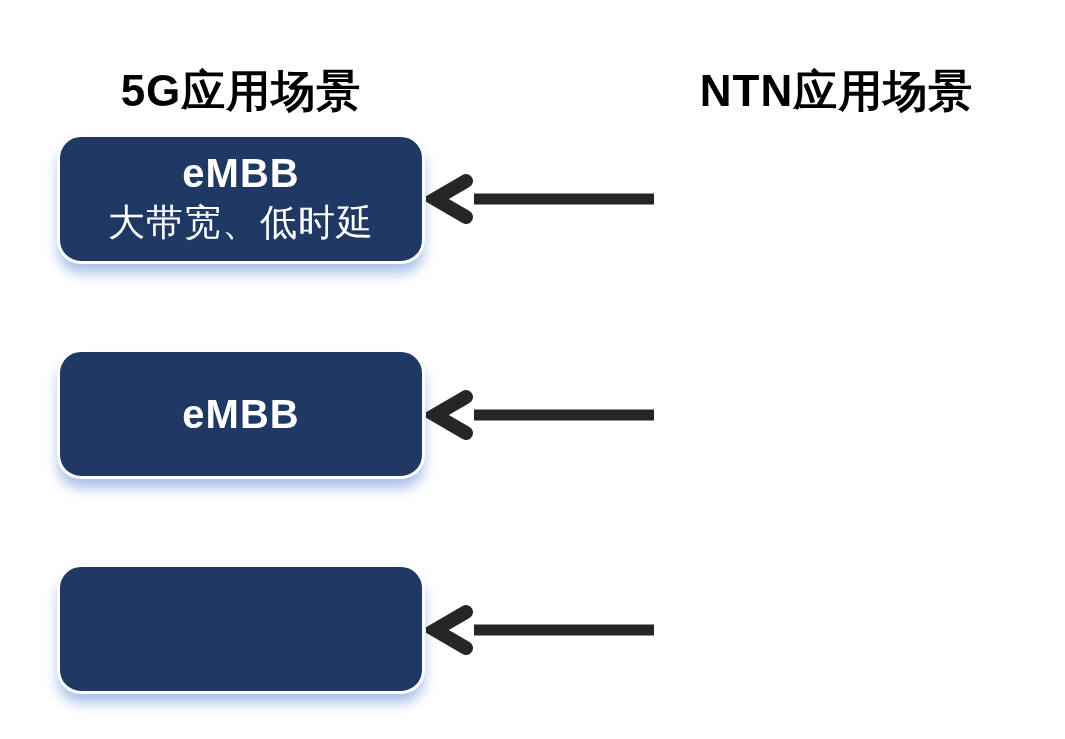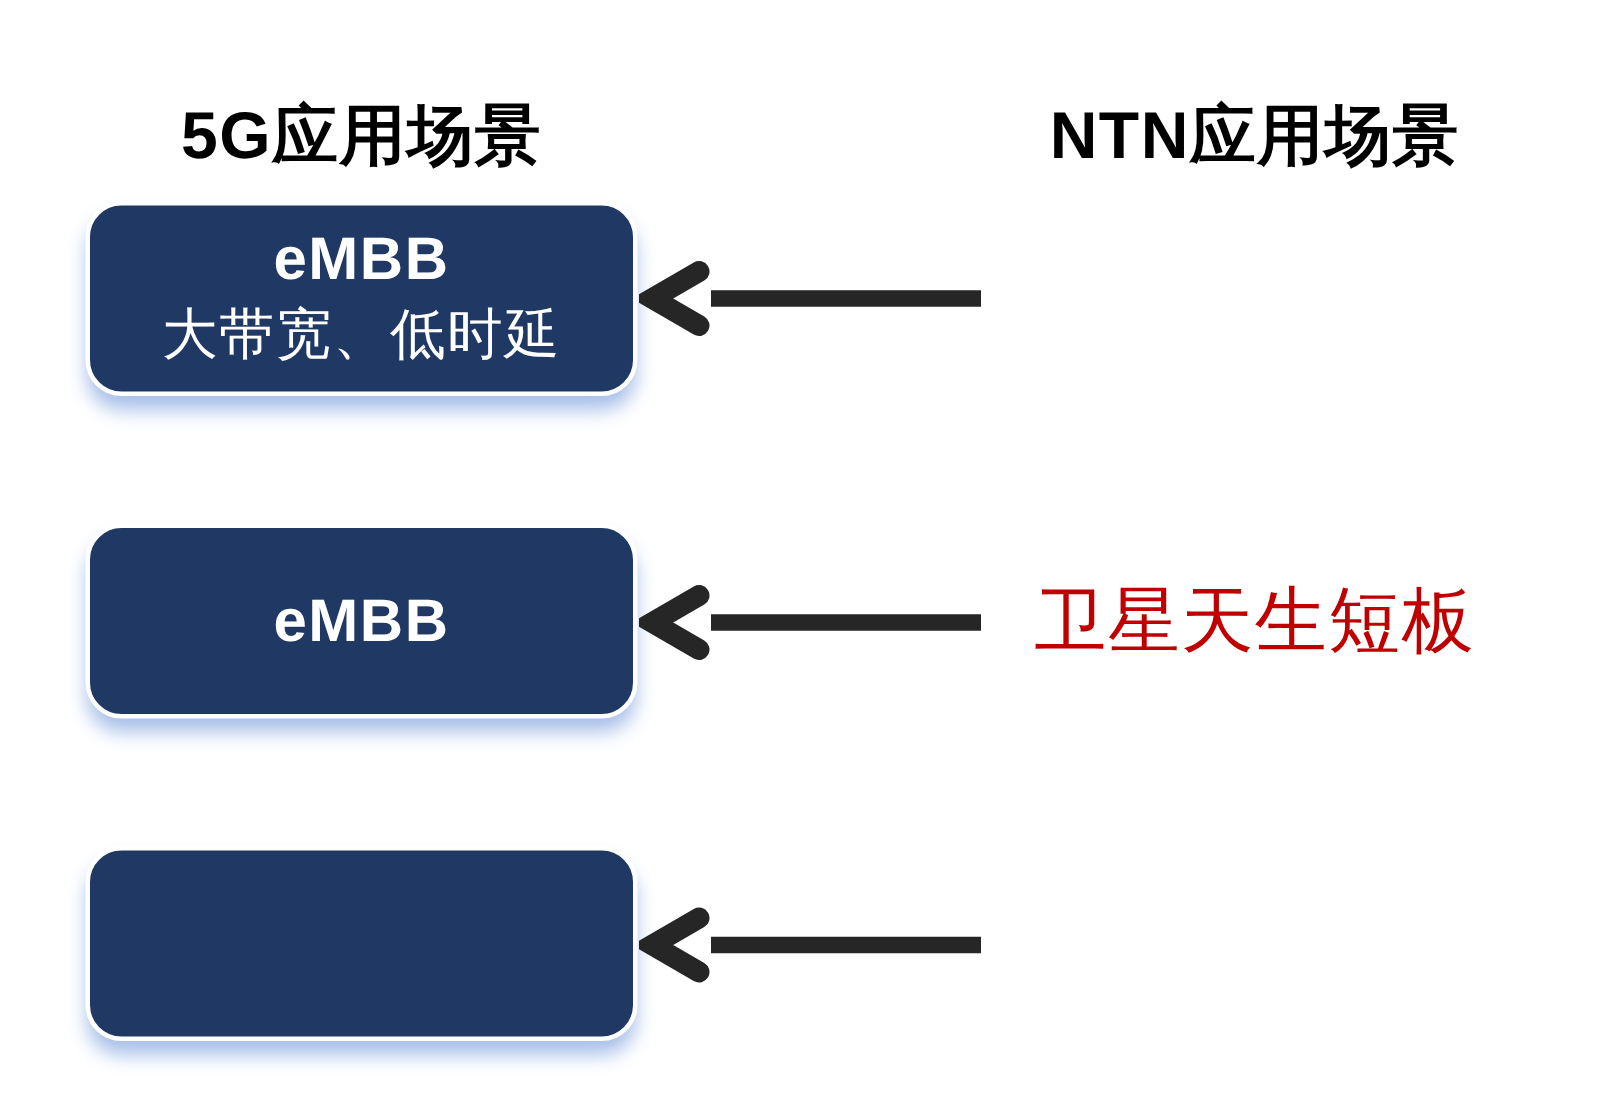--- a/index.html
+++ b/index.html
@@ -127,21 +127,20 @@
     <polyline points="40,22 9,40 40,58"></polyline>
   </svg>
 
   <div class="box blue r2">
     <div class="box-title">eMBB</div>
   </div>
   <svg class="arrow a2" viewBox="0 0 228 80" xmlns="http://www.w3.org/2000/svg">
     <line x1="48" y1="40" x2="228" y2="40"></line>
     <polyline points="40,22 9,40 40,58"></polyline>
   </svg>
-  <div class="red-note">卫星天生短板</div>
 
   <div class="box blue r3">
   </div>
   <svg class="arrow a3" viewBox="0 0 228 80" xmlns="http://www.w3.org/2000/svg">
     <line x1="48" y1="40" x2="228" y2="40"></line>
     <polyline points="40,22 9,40 40,58"></polyline>
   </svg>
 
 </div>
 

